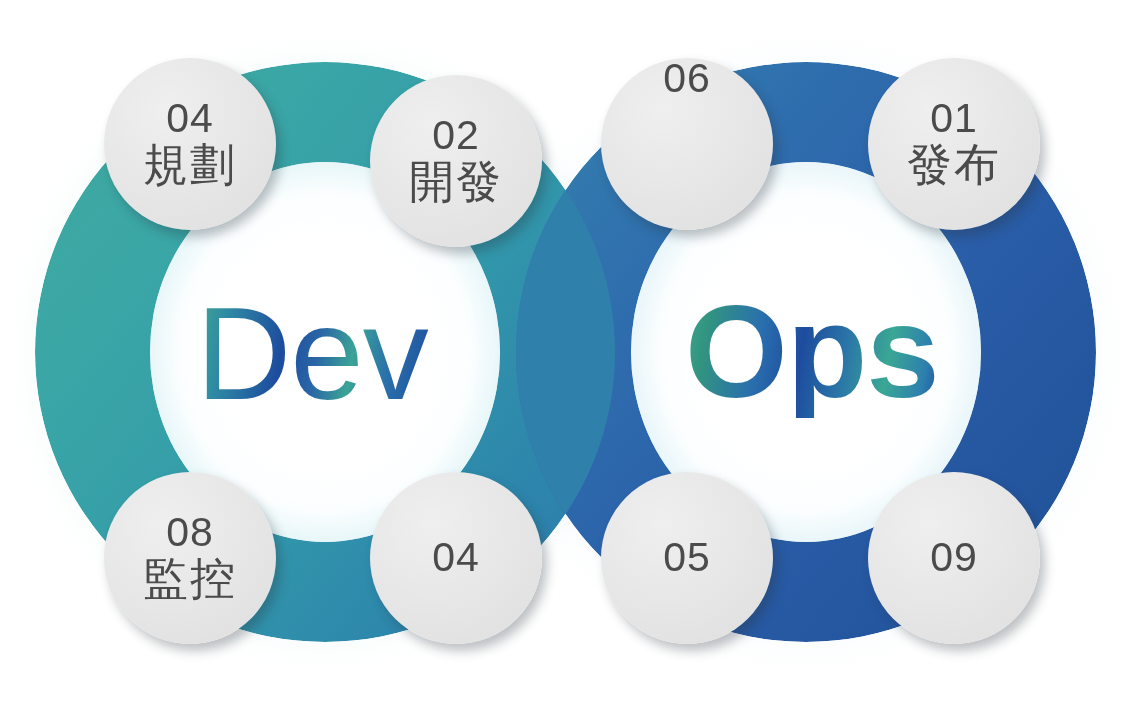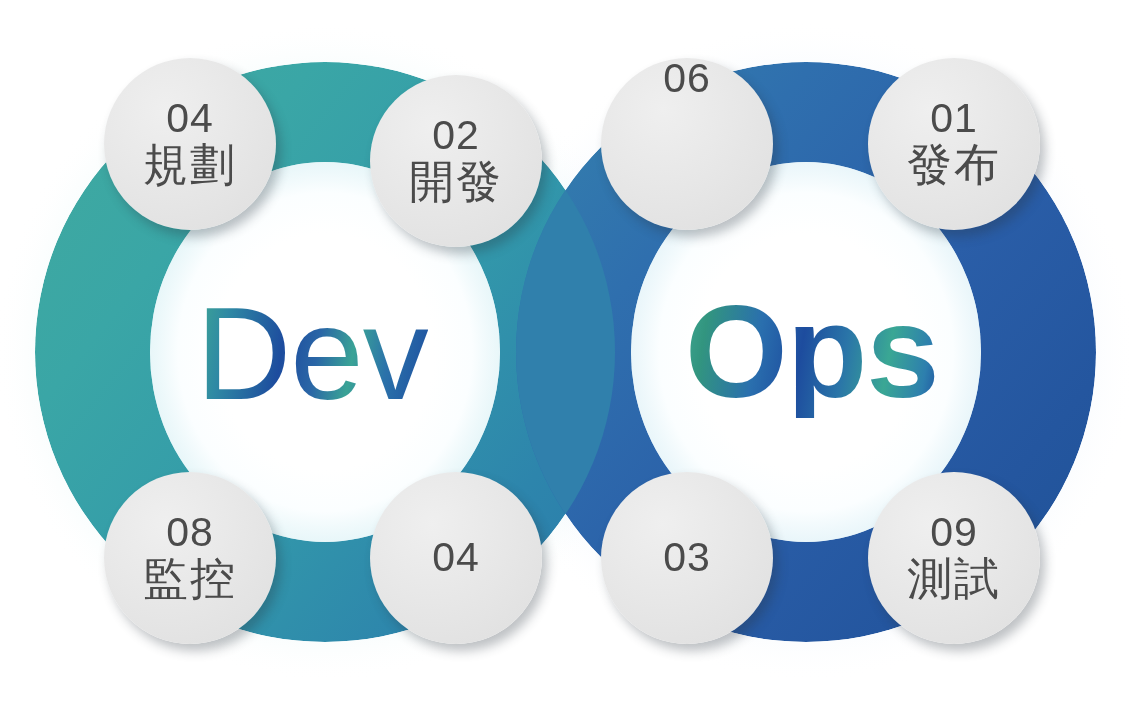--- a/index.html
+++ b/index.html
@@ -208,21 +208,20 @@
   <div class="badge" id="badge-08">
     <span class="num">08</span>
     <span class="zh">監控</span>
   </div>
 
   <div class="badge" id="badge-07">
     <span class="num">04</span>
   </div>
 
   <div class="badge" id="badge-03">
-    <span class="num">03</span>
+    <span class="num">05</span>
   </div>
 
   <div class="badge" id="badge-04">
     <span class="num">09</span>
-    <span class="zh">測試</span>
   </div>
 
 </div>
 
 </body></html>

